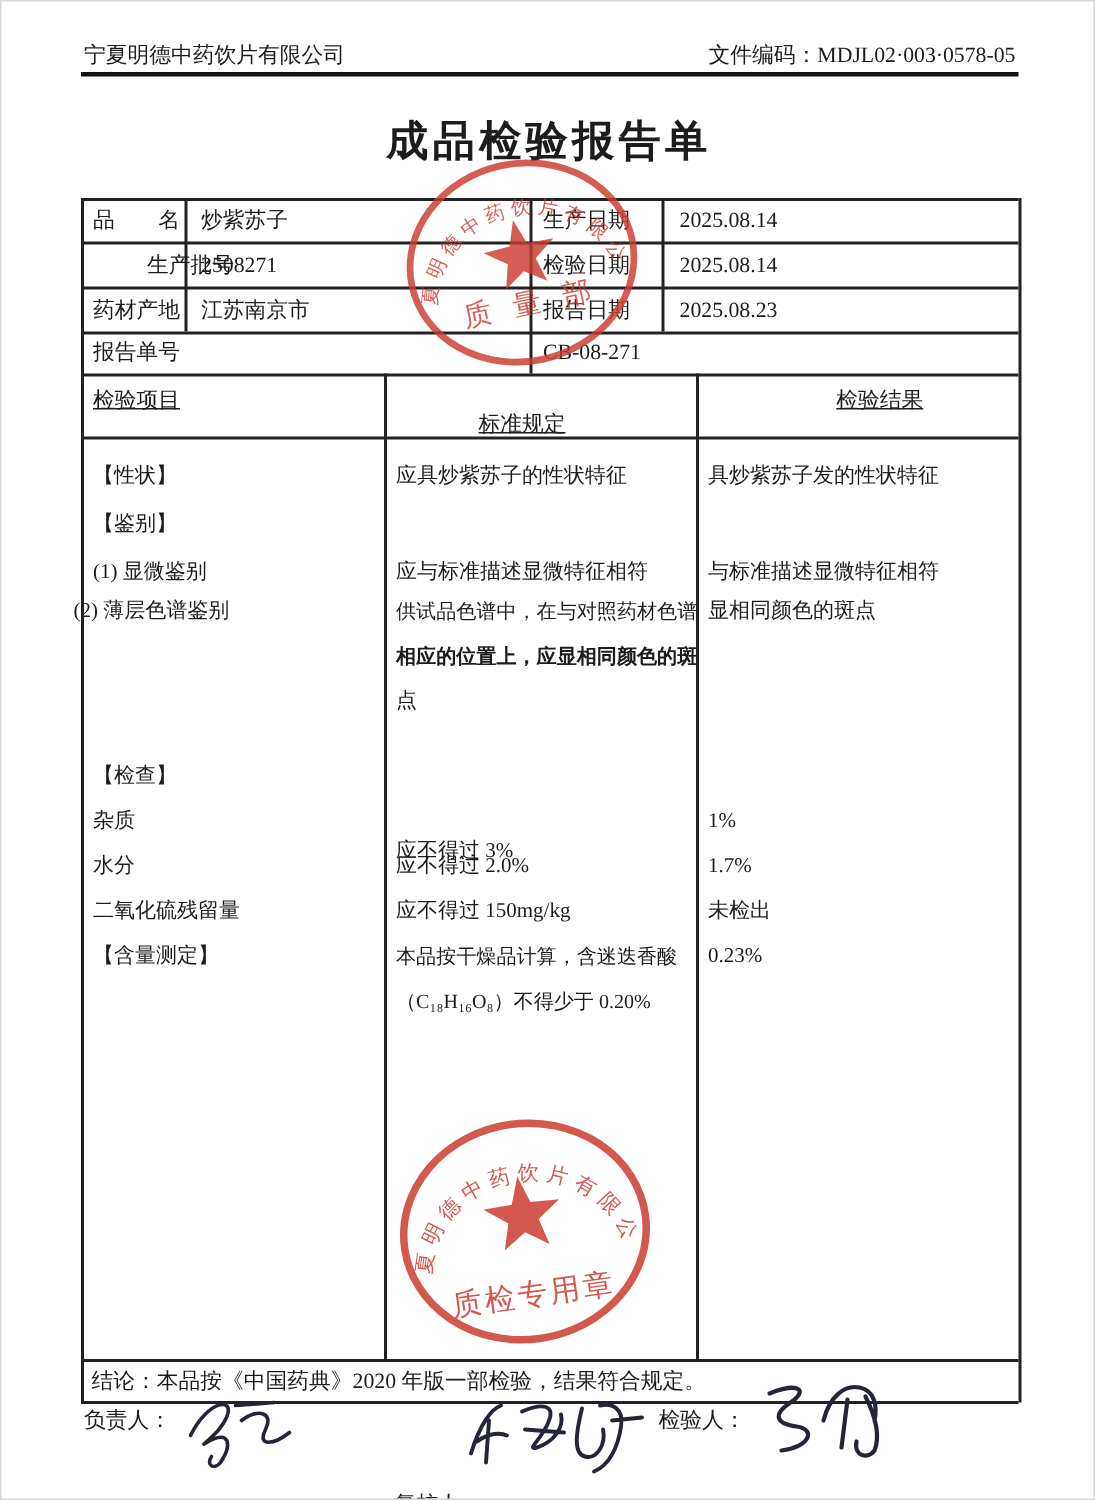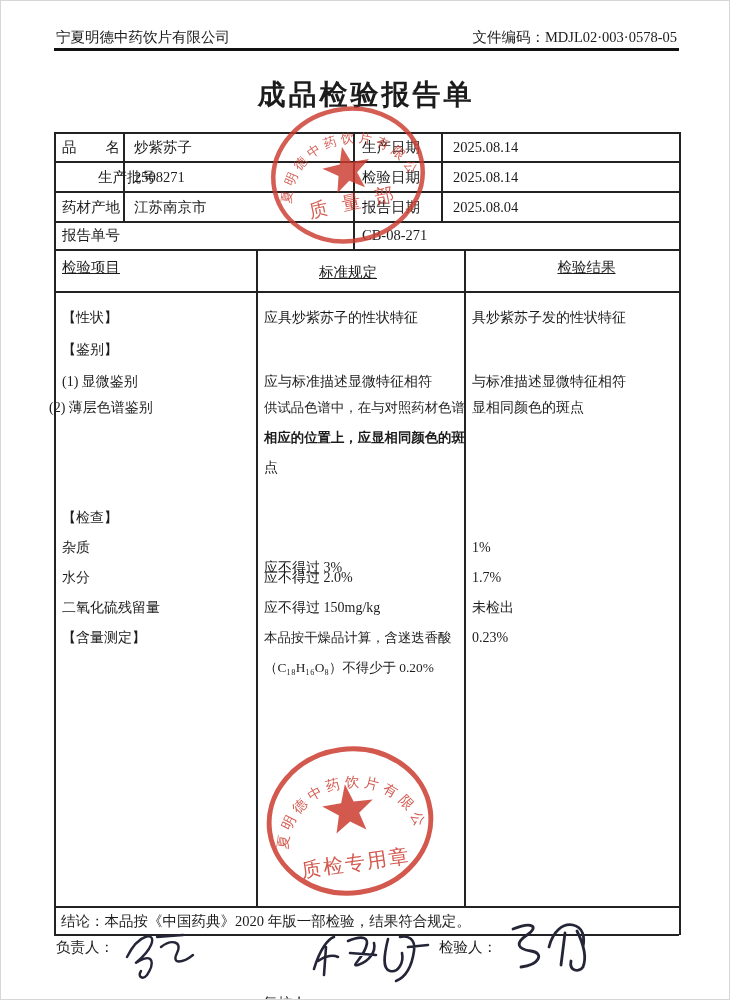--- a/index.html
+++ b/index.html
@@ -57,27 +57,27 @@
   <div class="txt" style="left:452px;top:136px;">2025.08.14</div>
 
   <div class="txt" style="left:61px;top:166px;margin-left:36px;">生产批号</div>
   <div class="txt" style="left:133px;top:166px;">2508271</div>
   <div class="txt" style="left:361px;top:166px;">检验日期</div>
   <div class="txt" style="left:452px;top:166px;">2025.08.14</div>
 
   <div class="txt" style="left:61px;top:196px;">药材产地</div>
   <div class="txt" style="left:133px;top:196px;">江苏南京市</div>
   <div class="txt" style="left:361px;top:196px;">报告日期</div>
-  <div class="txt" style="left:452px;top:196px;">2025.08.04</div>
+  <div class="txt" style="left:452px;top:196px;">2025.08.23</div>
 
   <div class="txt" style="left:61px;top:224px;">报告单号</div>
   <div class="txt" style="left:361px;top:224px;">CB-08-271</div>
 
   <div class="txt underlined" style="left:61px;top:256px;">检验项目</div>
-  <div class="txt underlined centered" style="left:255px;top:261px;width:184px;">标准规定</div>
+  <div class="txt underlined centered" style="left:255px;top:272px;width:184px;">标准规定</div>
   <div class="txt underlined centered" style="left:463px;top:256px;width:245px;">检验结果</div>
 
   <div class="txt small" style="left:61px;top:307px;">【性状】</div>
   <div class="txt small" style="left:61px;top:339px;">【鉴别】</div>
   <div class="txt small" style="left:61px;top:371px;">(1) 显微鉴别</div>
   <div class="txt small" style="left:48px;top:397px;">(2) 薄层色谱鉴别</div>
   <div class="txt small" style="left:61px;top:507px;">【检查】</div>
   <div class="txt small" style="left:61px;top:537px;">杂质</div>
   <div class="txt small" style="left:61px;top:567px;">水分</div>
   <div class="txt small" style="left:61px;top:597px;">二氧化硫残留量</div>

